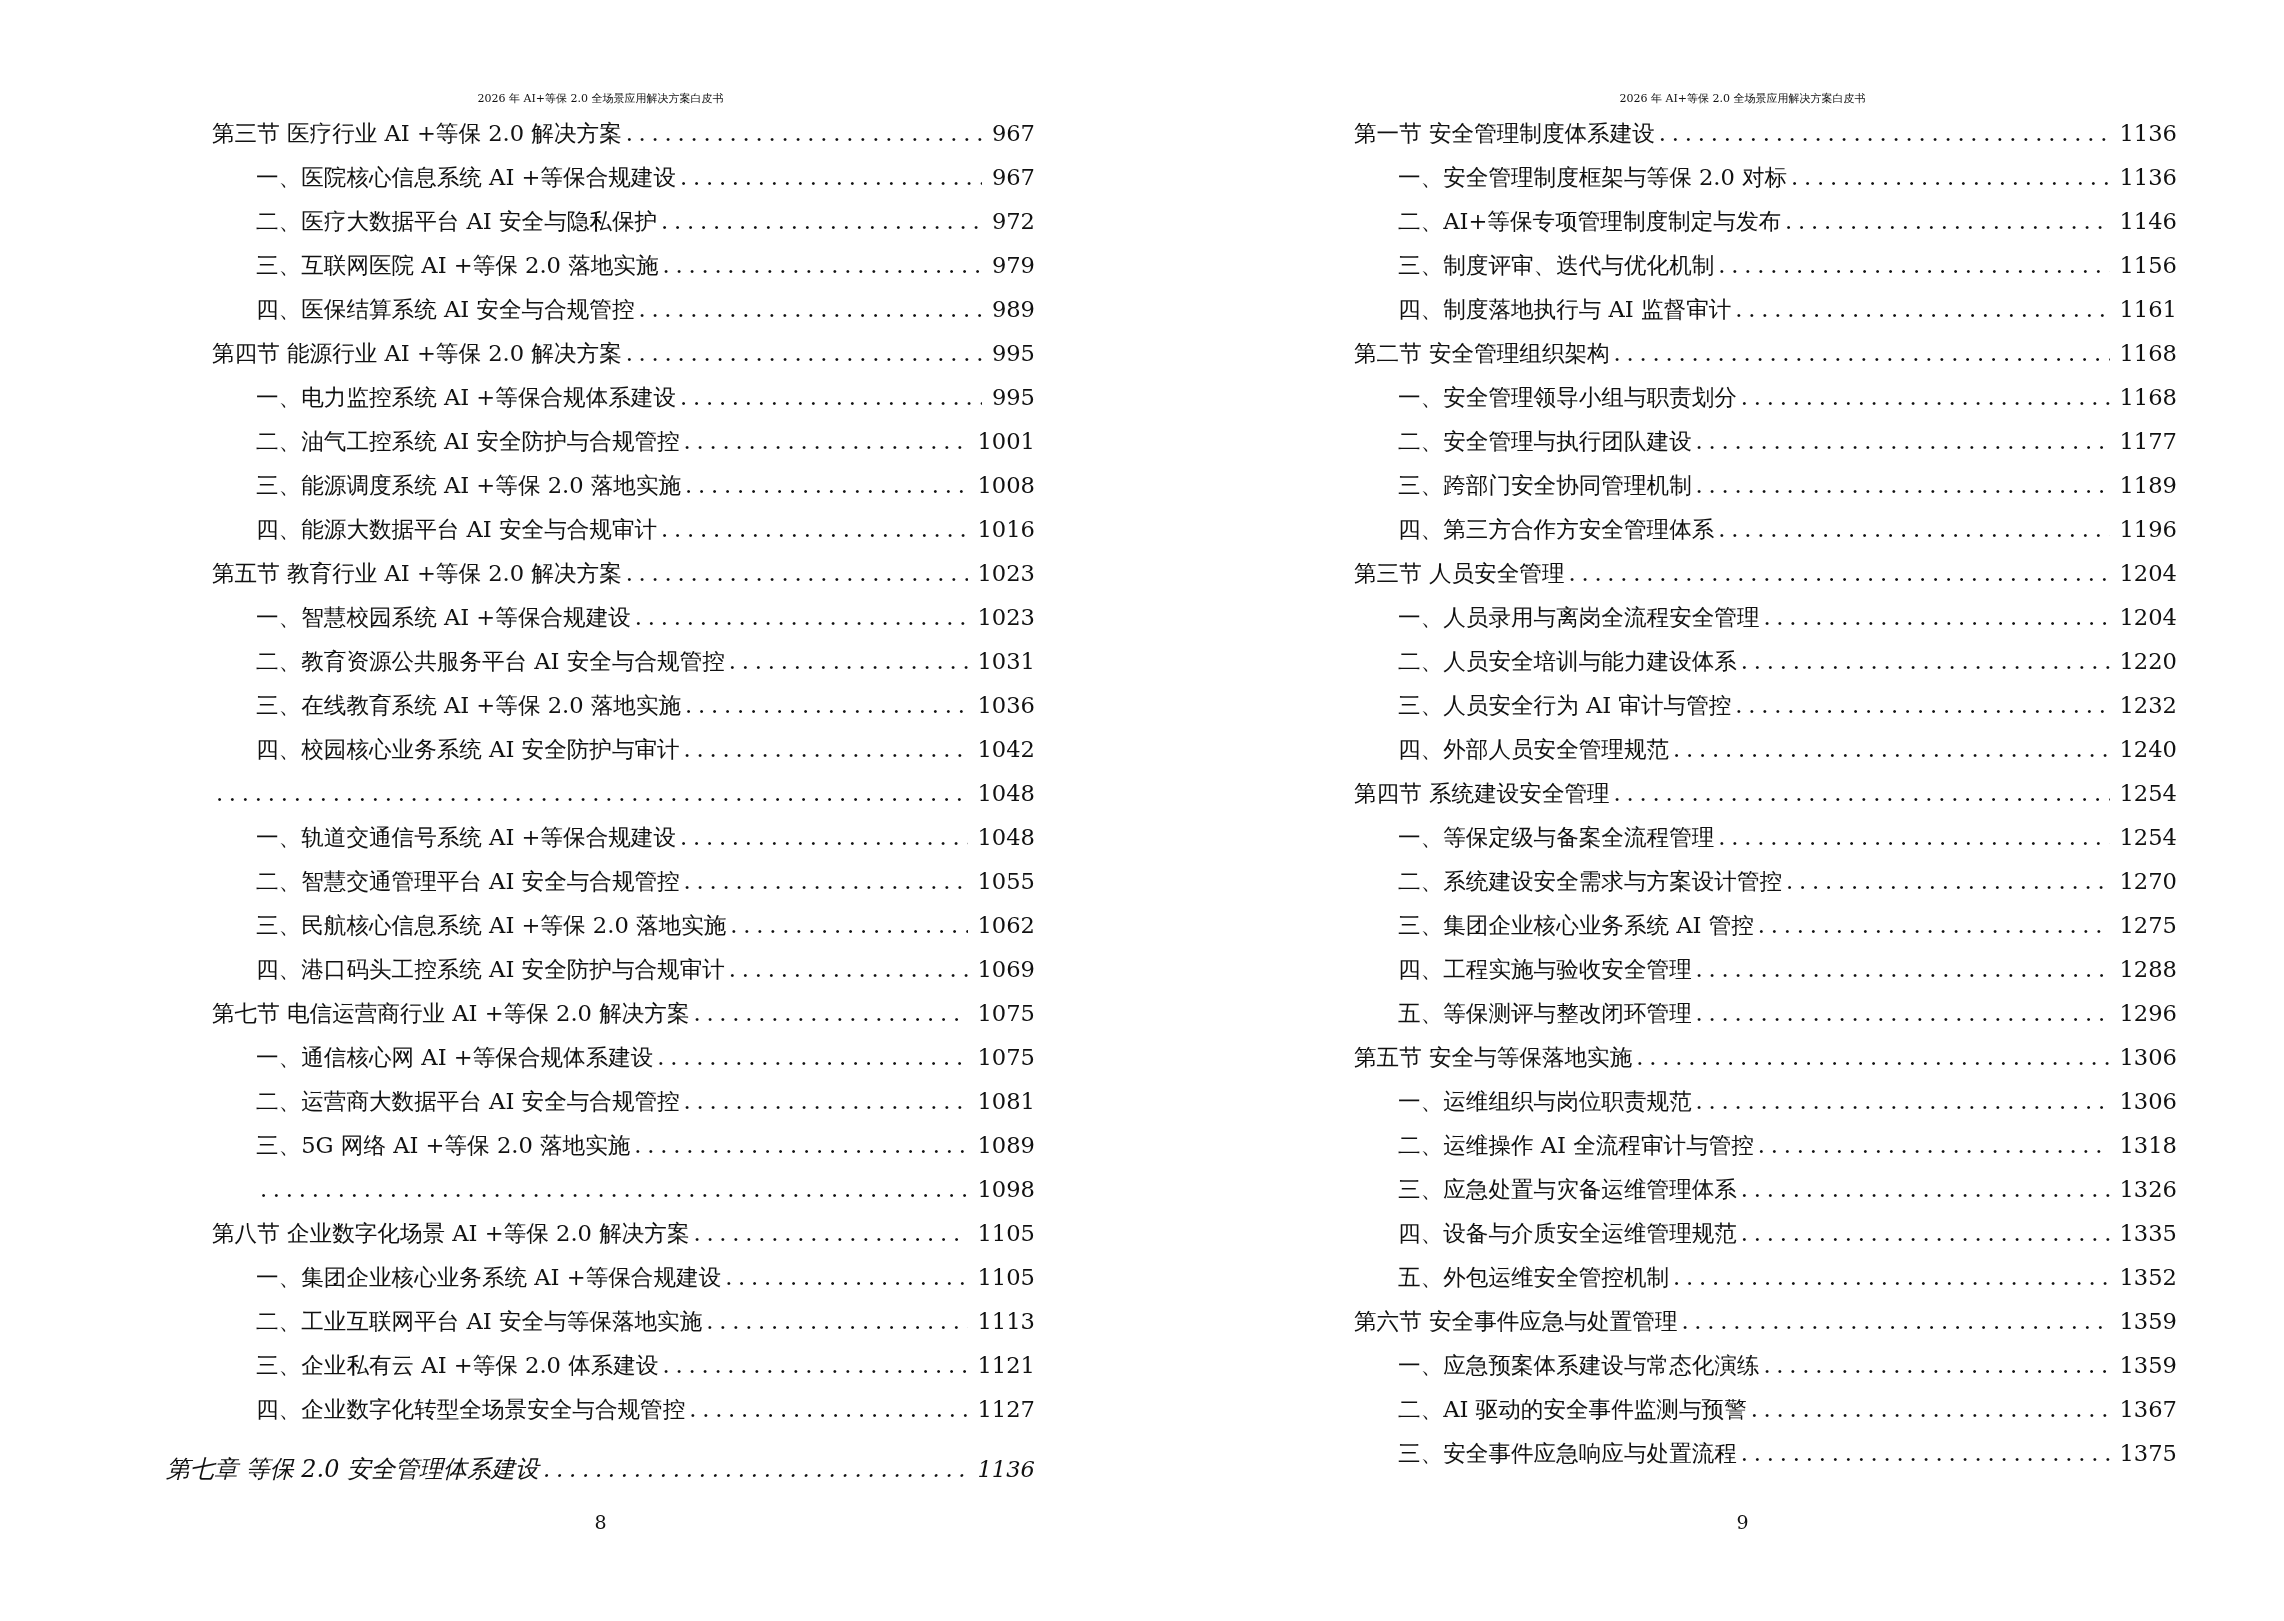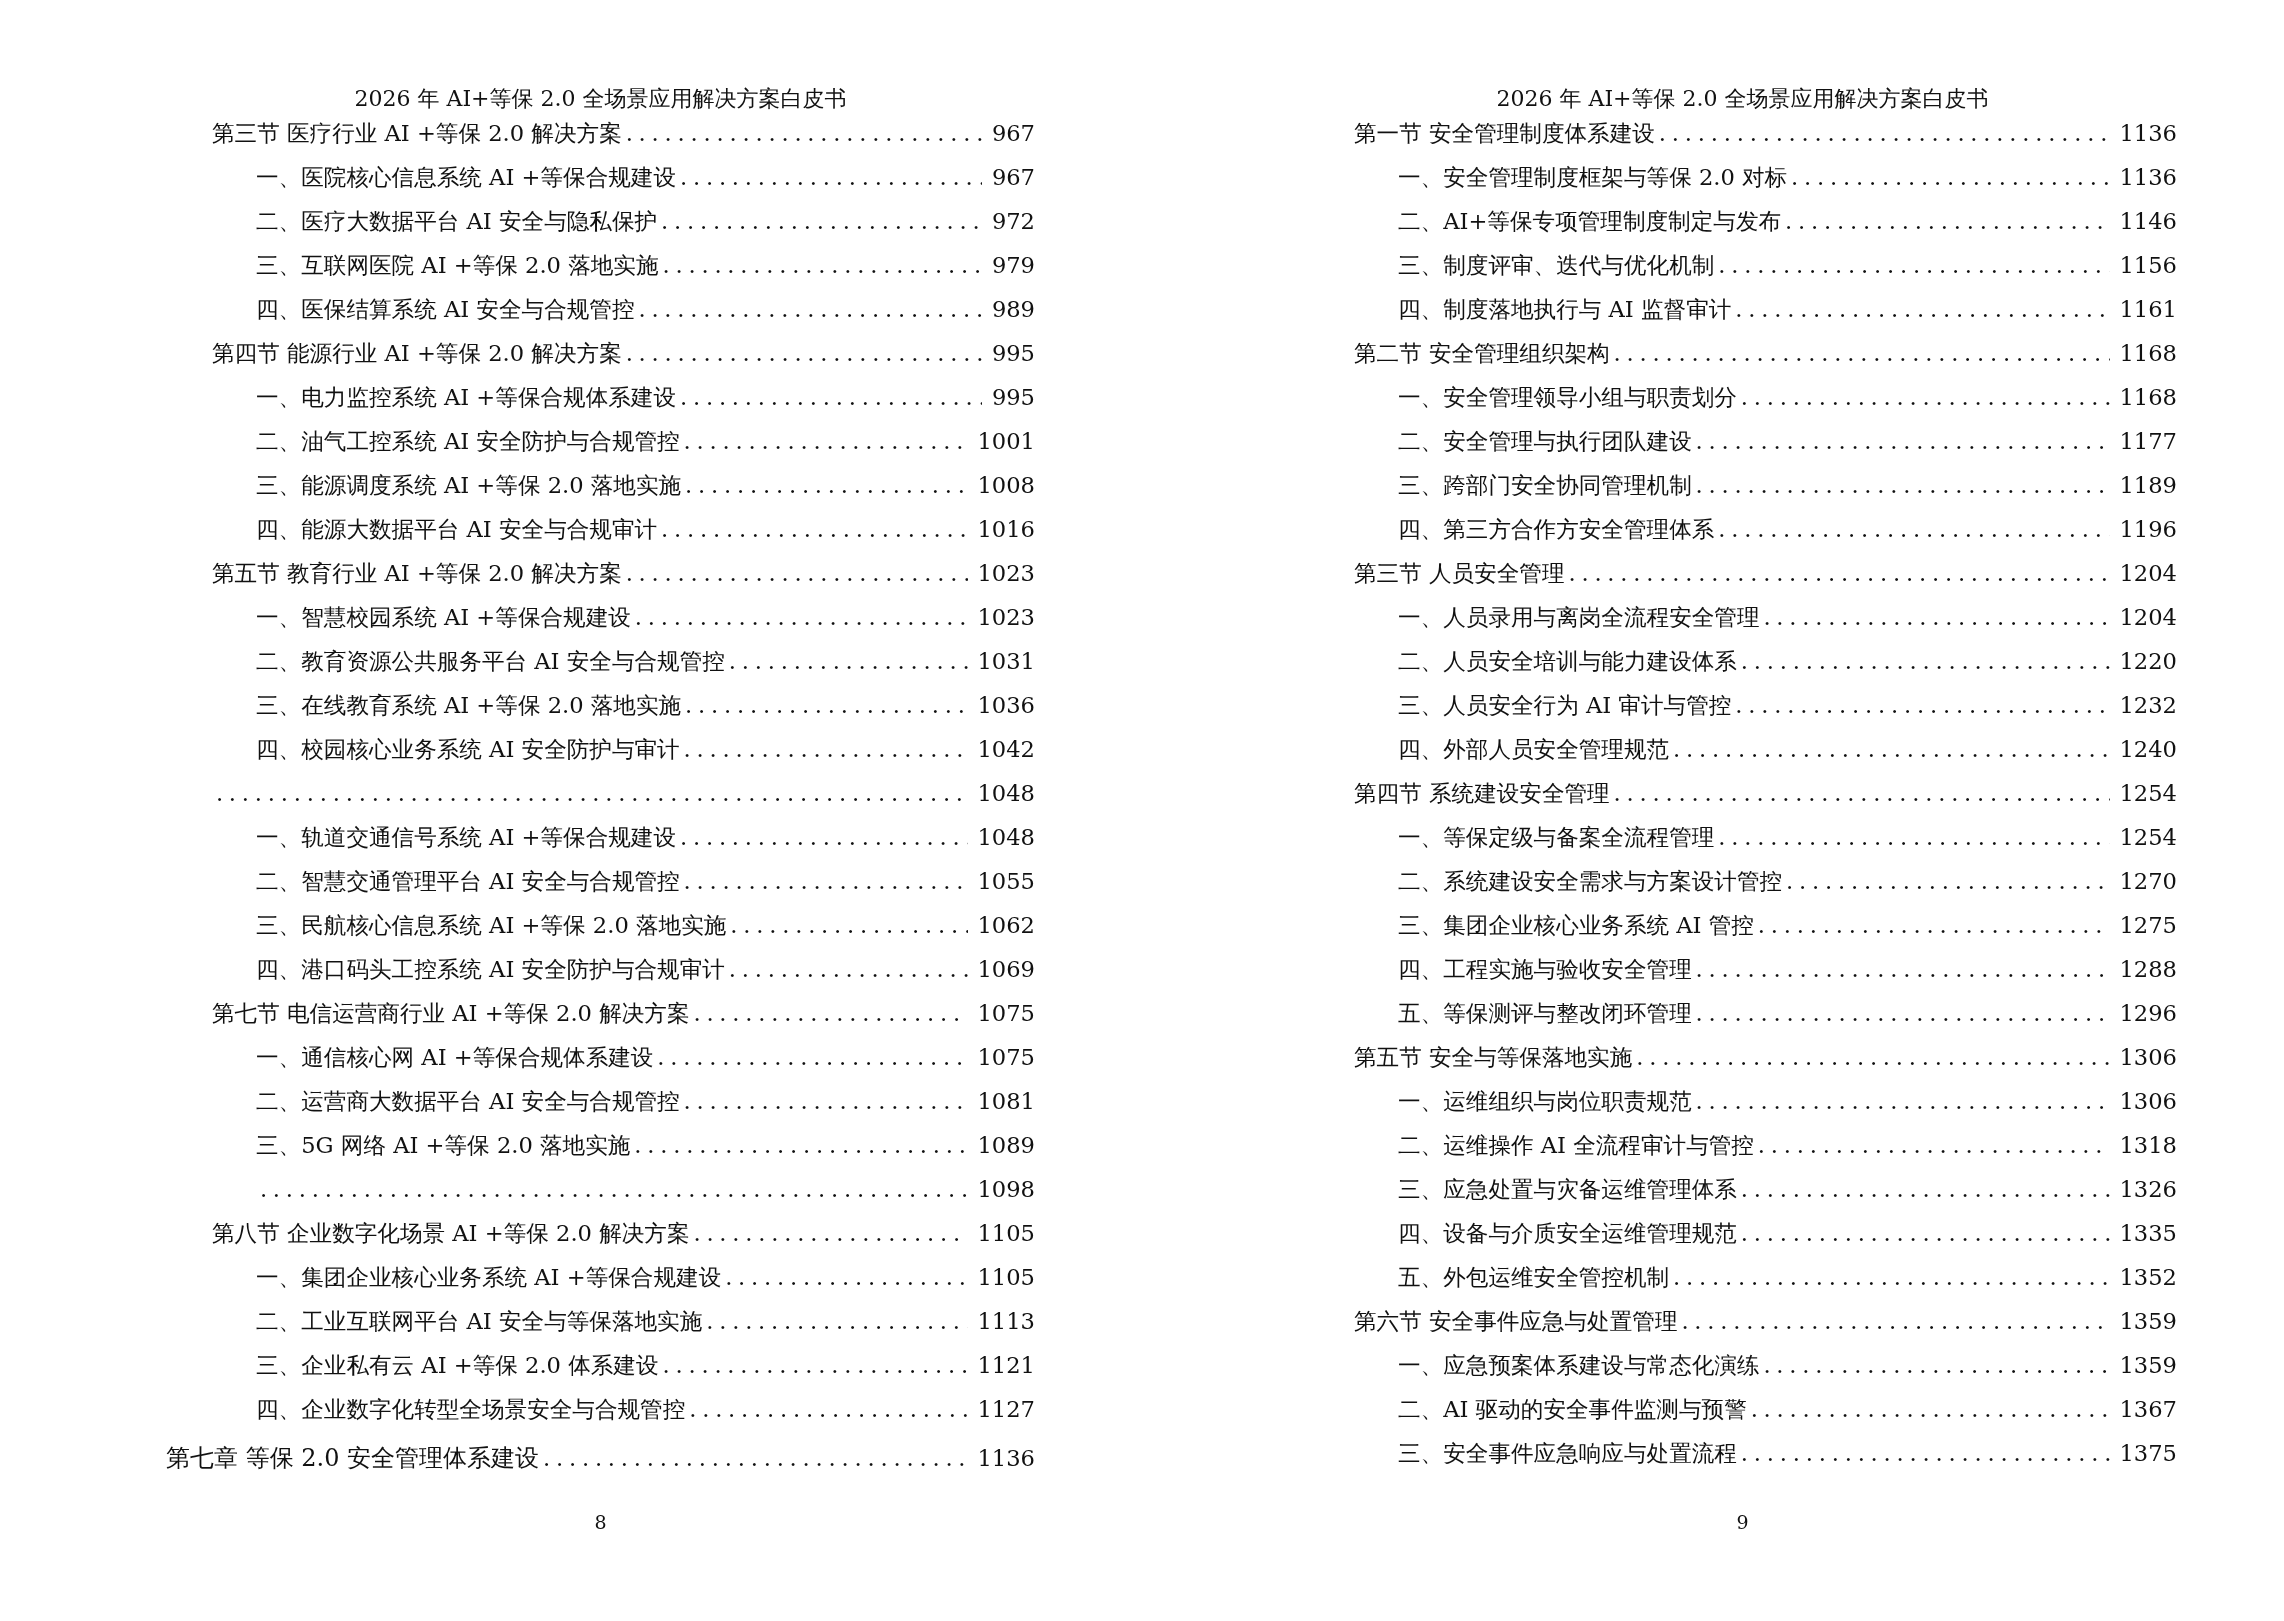--- a/index.html
+++ b/index.html
@@ -27,21 +27,21 @@
   .page.right { left: 1142px; }
 
   .running-header {
     position: absolute;
     top: 87px;
     left: 166px;
     width: 869px;
     height: 24px;
     line-height: 24px;
     text-align: center;
-    font-size: 22px;
+    font-size: 11px;
     white-space: nowrap;
     color: #111111;
   }
 
   .toc {
     position: absolute;
     top: 111px;
     left: 166px;
     width: 869px;
   }
@@ -61,21 +61,21 @@
     flex: 1 1 auto;
     overflow: hidden;
     letter-spacing: 5.8px;
     margin-left: 3.9px;
     margin-right: 9.6px;
   }
   .toc-row .n {
     flex: 0 0 auto;
     text-align: right;
   }
-  .lvl-chapter { padding-left: 0; margin-top: 5px; }
+  .lvl-chapter { padding-left: 0; margin-top: 16px; font-style: italic; }
   .lvl-chapter .t { font-size: 24px; }
   .lvl-section { padding-left: 46px; }
   .lvl-item    { padding-left: 90px; }
 
   .page-number {
     position: absolute;
     top: 1510px;
     left: 166px;
     width: 869px;
     height: 25px;

